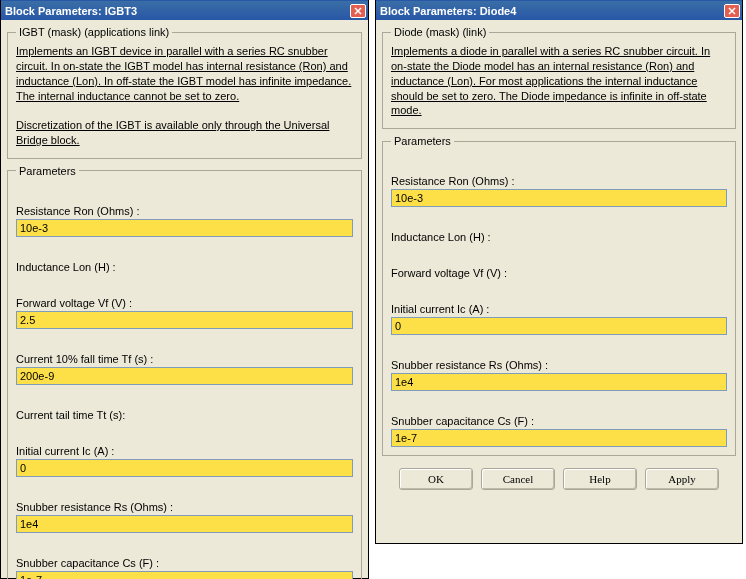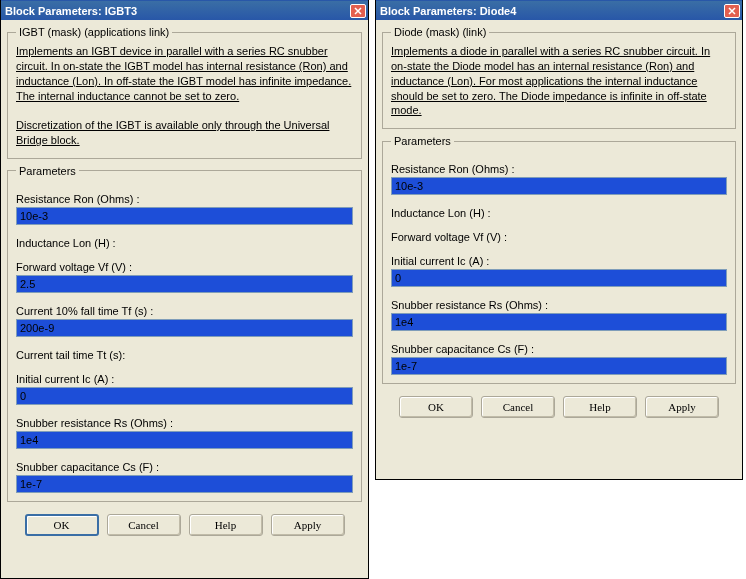--- a/index.html
+++ b/index.html
@@ -23,21 +23,21 @@
   .dialog-left {
     left: 0;
     top: 0;
     width: 369px;
     height: 579px;
   }
   .dialog-right {
     left: 375px;
     top: 0;
     width: 368px;
-    height: 480px;
+    height: 544px;
   }
   .titlebar {
     height: 20px;
     background: linear-gradient(to bottom, #3a6ea5, #2857a8);
     color: #fff;
     font-weight: bold;
     font-size: 11px;
     display: flex;
     align-items: center;
     justify-content: space-between;
@@ -69,28 +69,28 @@
     padding: 0 3px;
     color: #000;
     font-size: 11px;
   }
   .desc {
     line-height: 1.35;
     padding: 2px 0;
     text-decoration: underline;
   }
   .param-label {
-    margin-top: 12px;
+    margin-top: 24px;
     margin-bottom: 2px;
   }
   .param-input {
     width: 100%;
     height: 18px;
     border: 1px solid #7f9db9;
-    background: #1d4ed8;
+    background: #fde047;
     font-family: Tahoma, sans-serif;
     font-size: 11px;
     padding: 1px 3px;
     outline: none;
   }
   .button-row {
     display: flex;
     justify-content: center;
     gap: 8px;
     padding: 6px 4px 4px 4px;

